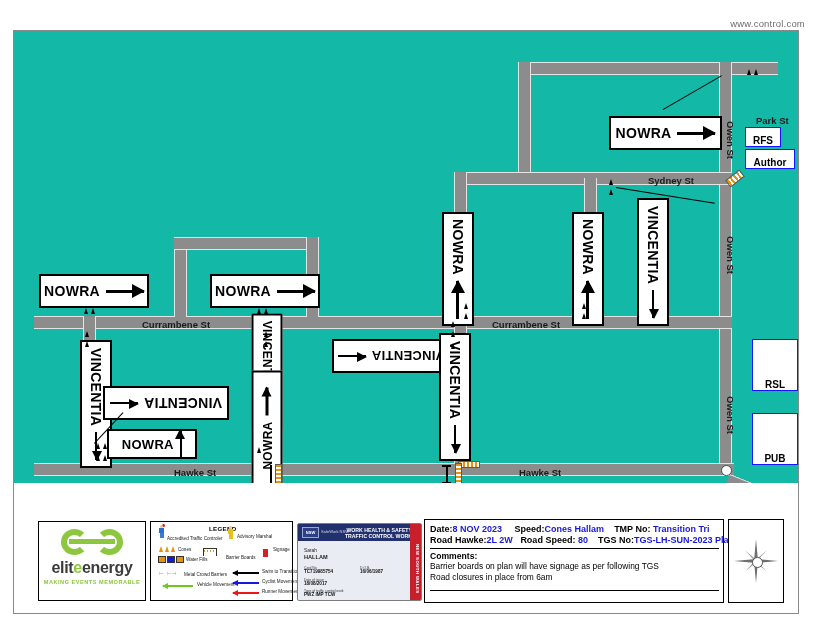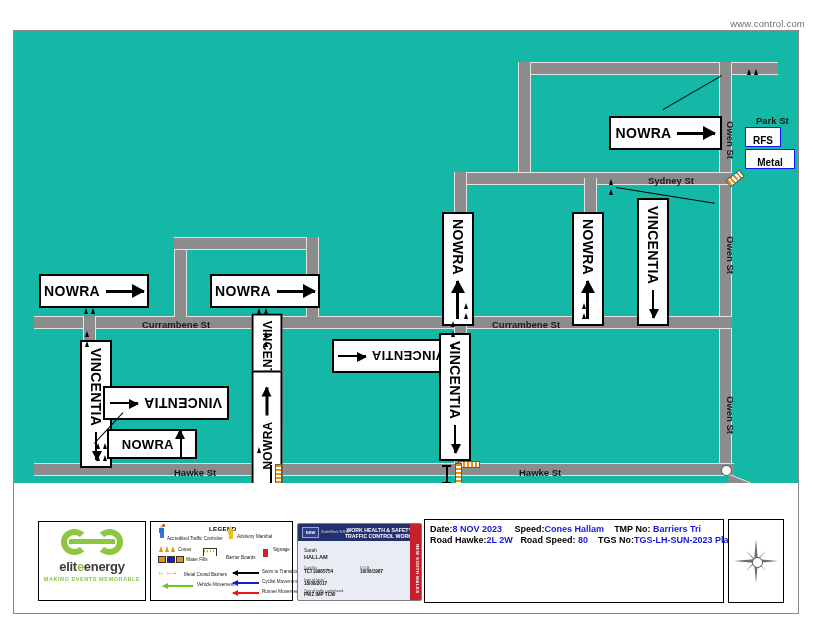--- a/index.html
+++ b/index.html
@@ -77,21 +77,21 @@
 
   .panel{position:absolute;box-sizing:border-box;background:#fff;border:1.4px solid #000;}
 
   
   #logo-panel{left:24px;top:38px;width:108px;height:80px;}
   .logo-mark{margin:7px auto 0;width:62px;height:26px;position:relative;}
   .logo-e{position:absolute;top:0;width:27px;height:26px;border:6px solid #8dc63f;border-radius:50%;box-sizing:border-box;}
   .logo-e.l{left:0;border-right-color:transparent;}
   .logo-e.r{right:0;border-left-color:transparent;}
   .logo-bar{position:absolute;left:8px;top:10px;width:46px;height:5px;background:#8dc63f;}
-  .logo-word{text-align:center;font-size:13px;font-weight:bold;color:#3b3b3b;letter-spacing:-.3px;margin-top:4px;}
+  .logo-word{text-align:center;font-size:16px;font-weight:bold;color:#3b3b3b;letter-spacing:-.3px;margin-top:4px;}
   .logo-word .g{color:#8dc63f;}
   .logo-sub{text-align:center;font-size:5.6px;font-weight:bold;color:#8dc63f;letter-spacing:.5px;margin-top:2px;}
 
   
   #legend-panel{left:136px;top:38px;width:143px;height:80px;}
   #legend-title{position:absolute;left:58px;top:3px;font-size:6.2px;font-weight:bold;letter-spacing:.3px;}
   .lg-item{position:absolute;font-size:4.6px;color:#1a1a1a;white-space:nowrap;}
   .person{position:absolute;width:7px;height:13px;}
   .person .head{position:absolute;left:2px;top:0;width:3px;height:3px;border-radius:50%;background:#f2c48a;}
   .person .body{position:absolute;left:1px;top:3.2px;width:5px;height:5px;background:#2b6fd4;}
@@ -198,21 +198,27 @@
     <div class="st-label vert" style="left:256px;top:330px;transform:rotate(90deg);">Nowra St</div>
     <div class="st-label vert" style="left:447px;top:335px;transform:rotate(90deg);">Bowen St</div>
     <div class="st-label vert" style="left:722px;top:365px;transform:rotate(90deg);">Owen St</div>
     <div class="st-label" style="left:160px;top:436px;">Hawke St</div>
     <div class="st-label" style="left:505px;top:436px;">Hawke St</div>
 
     <div class="poi" style="left:731px;top:96px;width:34px;height:18px;">
       <span>RFS</span>
     </div>
     <div class="poi" style="left:731px;top:118px;width:48px;height:18px;">
-      <span>Metal</span>
+      <span>Author</span>
+    </div>
+    <div class="poi" style="left:738px;top:308px;width:44px;height:50px;">
+      <span>RSL</span>
+    </div>
+    <div class="poi" style="left:738px;top:382px;width:44px;height:50px;">
+      <span>PUB</span>
     </div>
 
     <div class="roundabout" style="left:707px;top:434px;"></div>
 
     <div class="sign" style="left:595px;top:85px;width:113px;height:34px;">
       <span class="txt">NOWRA</span>
       <span class="arw right"></span>
     </div>
 
     <div class="sign" style="left:25px;top:243px;width:110px;height:34px;">
@@ -443,27 +449,33 @@
       <div class="cfield" style="left:6px;top:65px;">
         <span>Type of traffic control work</span><br>
         <b>PWZ  IMP  TCW</b>
       </div>
     </div>
 
     <div class="panel" id="details">
       <div class="row" style="top:4px;">
         <span>Date:</span><span class="v">8 NOV 2023</span>
         &nbsp;&nbsp;&nbsp;&nbsp;<span>Speed:</span><span class="v">Cones Hallam</span>
-        &nbsp;&nbsp;&nbsp;<span>TMP No:</span> <span class="v">Barriers Tri</span>
+        &nbsp;&nbsp;&nbsp;<span>TMP No:</span> <span class="v">Transition Tri</span>
       </div>
       <div class="row" style="top:15px;">
         <span>Road Hawke:</span><span class="v">2L 2W</span>
         &nbsp;&nbsp;<span>Road Speed:</span> <span class="v">80</span>
         &nbsp;&nbsp;&nbsp;<span>TGS No:</span><span class="v">TGS-LH-SUN-2023 Plan 1</span>
       </div>
+      <div id="comments-box">
+        <div id="comments-label">Comments:</div>
+        <div class="cmt">Barrier boards on plan will have signage as per following TGS</div>
+        <div class="cmt">Road closures in place from 6am</div>
+        <div id="comments-rule"></div>
+      </div>
     </div>
 
     <div class="panel" id="compass-panel">
       <div id="compass">
         <div class="ray" style="transform:rotate(0deg)">
             <i></i>
           </div>
         <div class="ray" style="transform:rotate(90deg)">
             <i></i>
           </div>

